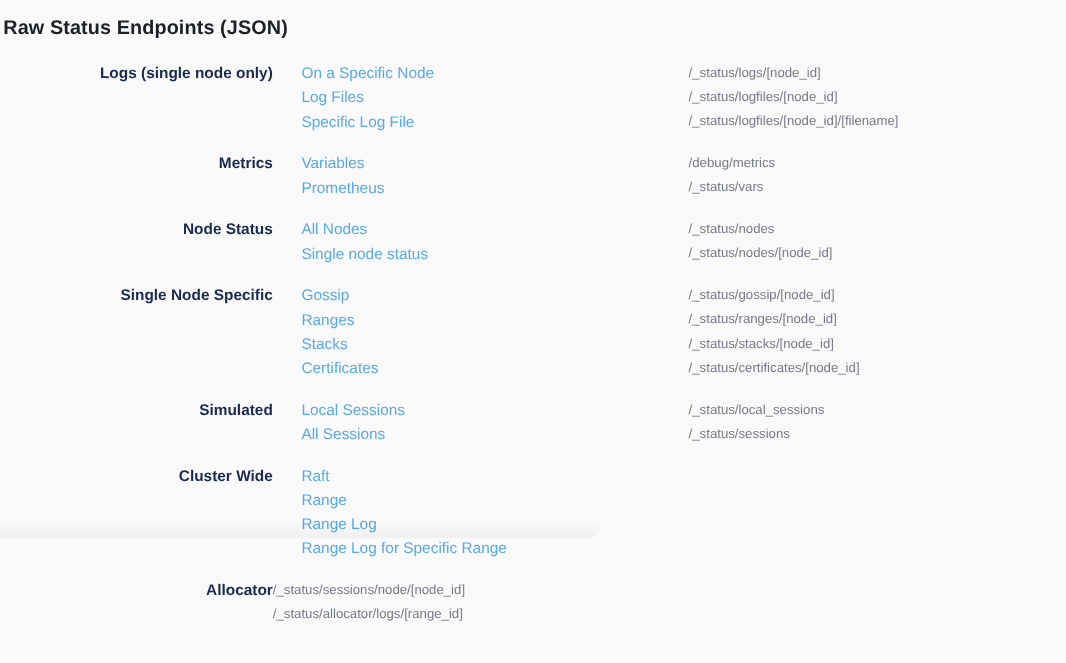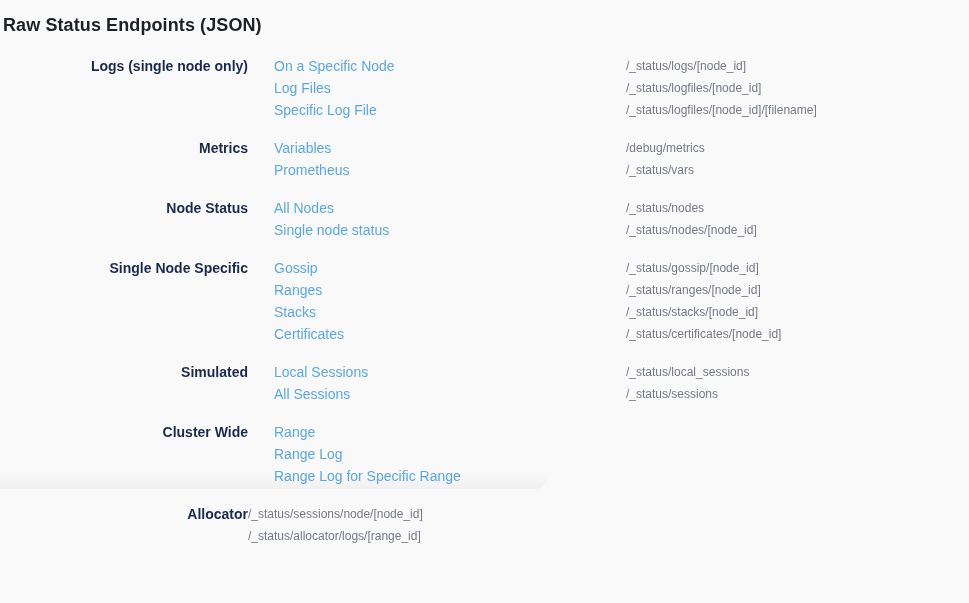--- a/index.html
+++ b/index.html
@@ -139,20 +139,21 @@
           <a class="link" href="#">All Sessions</a>
         </div>
     <div class="paths">
           <div class="path">/_status/local_sessions</div>
           <div class="path">/_status/sessions</div>
         </div>
   </div>
       <div class="section">
     <div class="category">Cluster Wide</div>
     <div class="links">
+          <a class="link" href="#">Raft</a>
           <a class="link" href="#">Range</a>
           <a class="link" href="#">Range Log</a>
           <a class="link" href="#">Range Log for Specific Range</a>
         </div>
   </div>
       <div class="section">
     <div class="category">Allocator</div>
     <div class="paths">
           <div class="path">/_status/sessions/node/[node_id]</div>
           <div class="path">/_status/allocator/logs/[range_id]</div>

